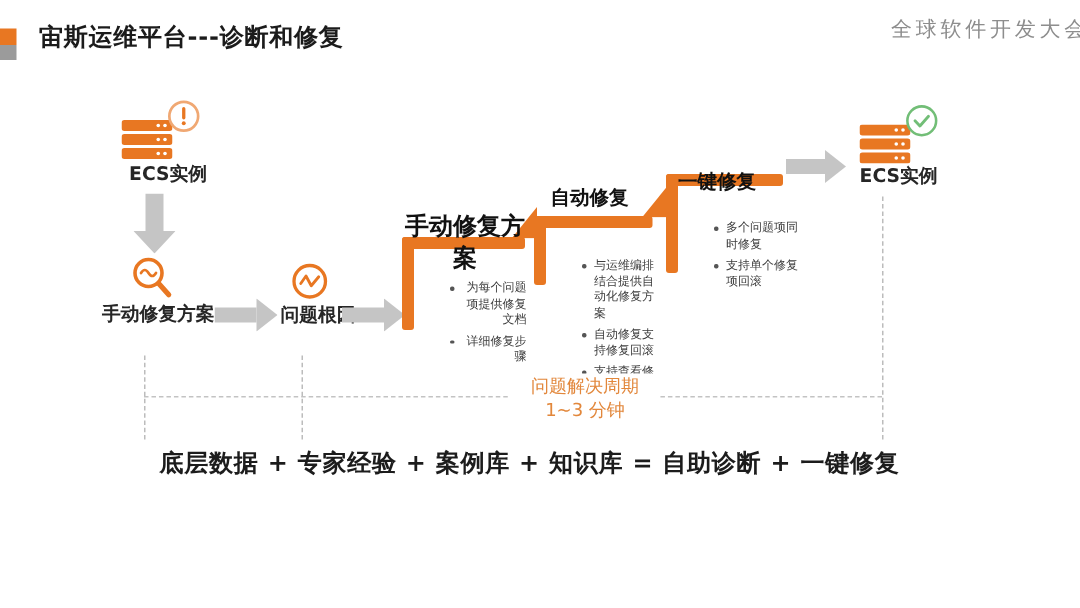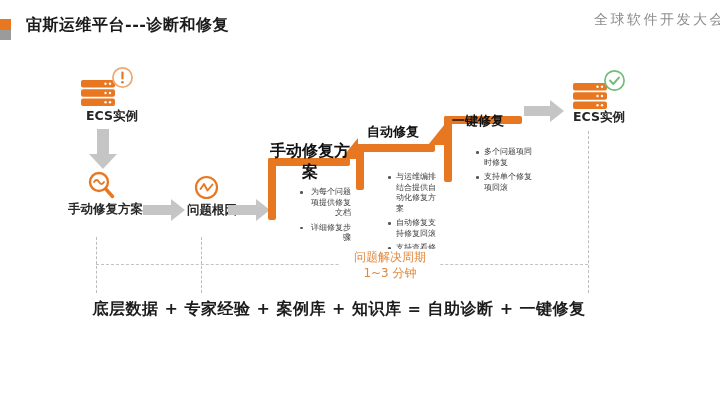--- a/index.html
+++ b/index.html
@@ -58,21 +58,21 @@
   .v2{left:201px;top:237px;height:56px;}
   .v3{left:588px;top:131px;height:162px;}
   .hdash{position:absolute;left:96px;top:264px;width:492px;height:0;border-top:1.5px dashed #c3c3c3;}
 
   .cycle{position:absolute;top:249px;color:#E2873B;font-size:12px;line-height:16px;
          text-align:center;background:#fff;padding:0 2px;}
   .cycle1{left:102px;width:96px;}
   .cycle2{left:340px;width:96px;}
 
   .formula{position:absolute;left:0;top:299px;width:678px;text-align:center;
-           font-size:16px;font-weight:bold;color:#1c1c1c;letter-spacing:.5px;}
+           font-size:16px;font-weight:bold;color:#1c1c1c;letter-spacing:.5px;padding-left:14px;}
 </style>
 </head>
 <body>
 
 <div class="slide">
 
   <div class="marker-orange"></div>
   <div class="marker-gray"></div>
   <div class="page-title">宙斯运维平台---诊断和修复</div>
 

